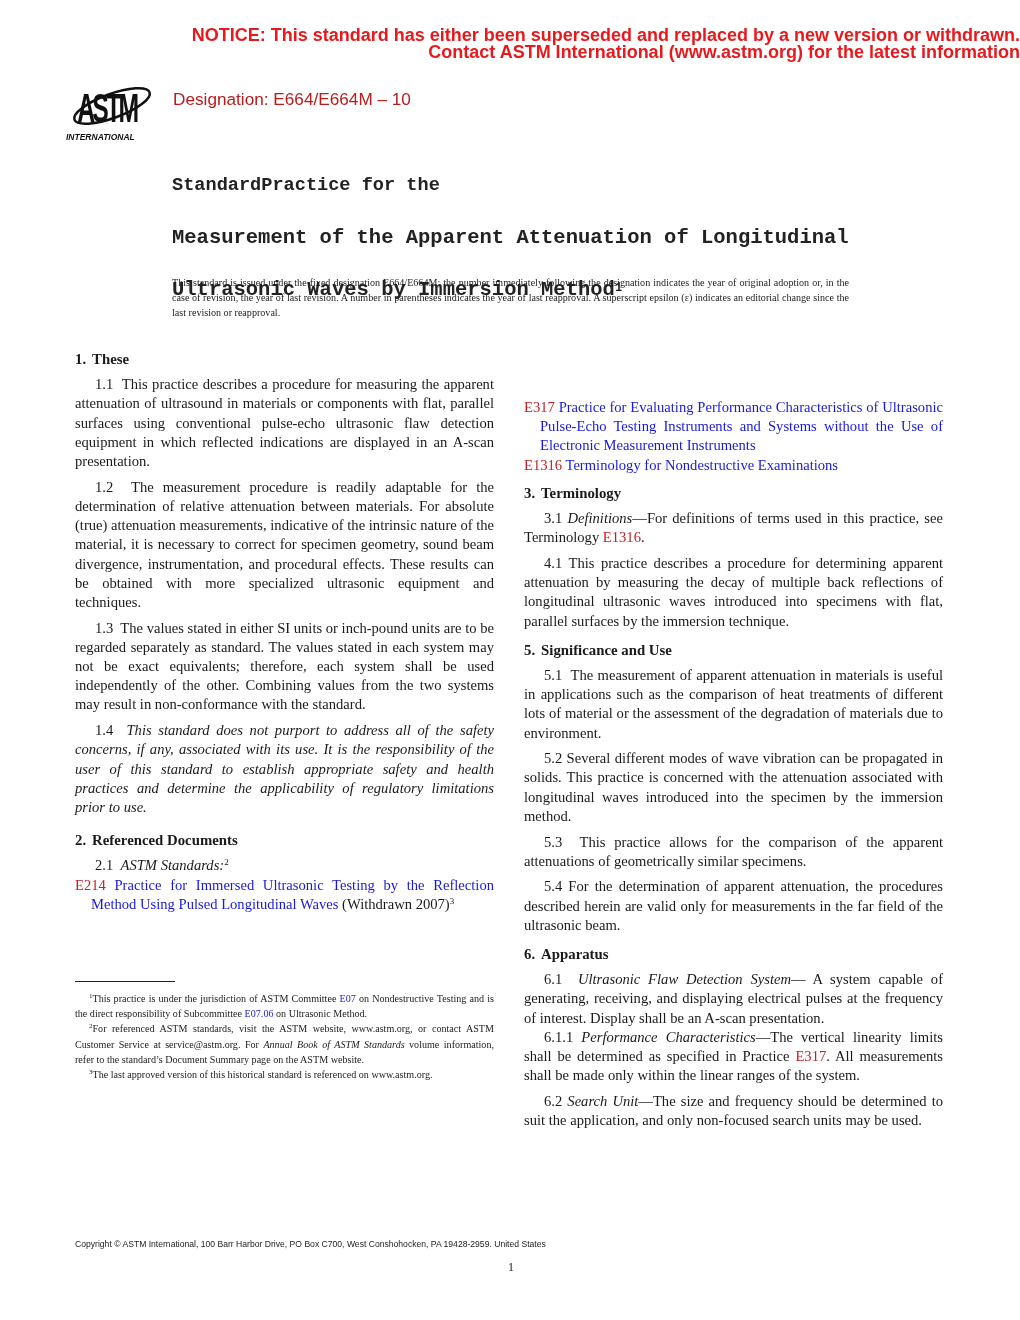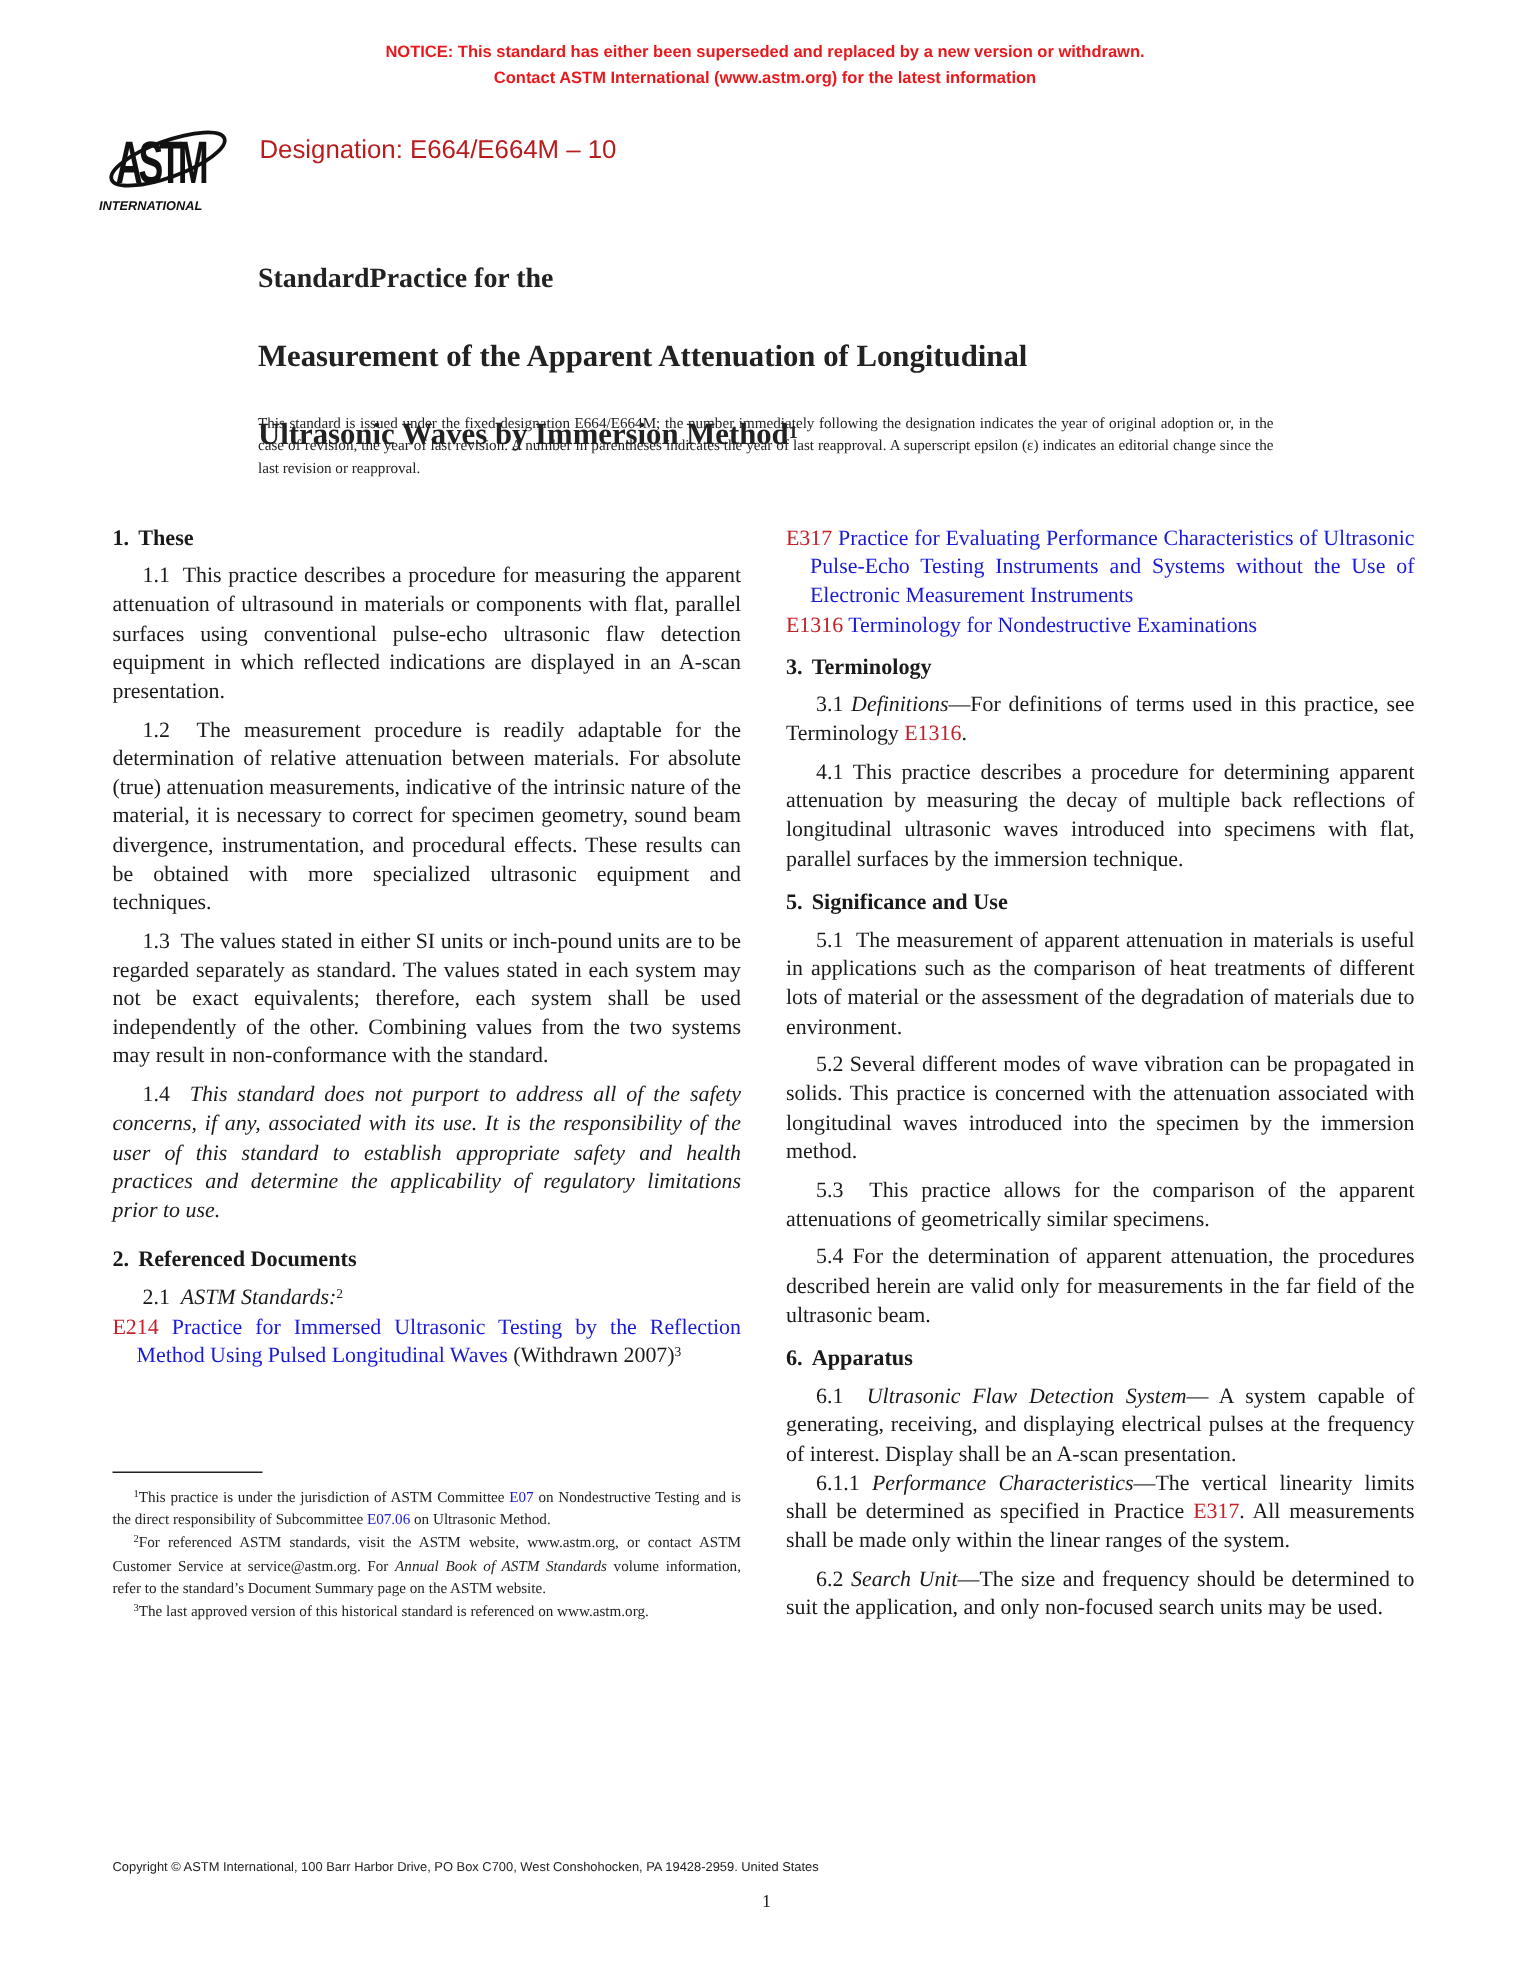--- a/index.html
+++ b/index.html
@@ -1,27 +1,27 @@
 <!DOCTYPE html>
 <html><head>
 <meta charset="utf-8">
 <style>
   html, body { margin: 0; padding: 0; background: #ffffff; }
   body { width: 1020px; height: 1320px; position: relative; overflow: hidden; font-family: "Liberation Serif", serif; color: #1a1a1a; }
-  .notice { position: absolute; top: 27px; left: 0; width: 1020px; text-align: center; color: #e8191d; font-family: "Liberation Sans", sans-serif; font-weight: bold; font-size: 11px; line-height: 17px; }
+  .notice { position: absolute; top: 27px; left: 0; width: 1020px; text-align: right; color: #e8191d; font-family: "Liberation Sans", sans-serif; font-weight: bold; font-size: 18px; line-height: 17px; }
   .logo { position: absolute; left: 66px; top: 72px; width: 96px; height: 72px; }
   .designation { position: absolute; left: 173px; top: 89px; font-family: "Liberation Sans", sans-serif; font-size: 17.2px; color: #b91c1c; }
-  .title { position: absolute; left: 172px; top: 173px; font-family: Liberation Serif, serif; font-weight: bold; color: #222; }
+  .title { position: absolute; left: 172px; top: 173px; font-family: Liberation Mono, monospace; font-weight: bold; color: #222; }
   .title .l1 { font-size: 18.6px; line-height: 26px; }
   .title .l2 { font-size: 20.5px; line-height: 26px; margin-top: 26px; }
   .title sup { font-size: 12px; vertical-align: top; position: relative; top: -2px; }
   .issued { position: absolute; left: 172px; top: 275px; width: 677px; font-size: 10.1px; line-height: 15px; text-align: justify; color: #222; }
   .col { position: absolute; top: 350px; width: 419px; font-size: 14.6px; line-height: 19.2px; }
   .col.left { left: 75px; }
-  .col.right { left: 524px; }
+  .col.right { left: 524px; margin-top: 48px; }
   .h { font-weight: bold; font-size: 14.8px; margin: 0 0 6px 0; }
   .h .num { margin-right: 6px; }
   p { margin: 0 0 6.5px 0; text-align: justify; text-indent: 20px; }
   .ref { text-indent: -16px; padding-left: 16px; text-align: justify; margin: 0; }
   .red { color: #c42027; }
   .blue { color: #1a1ad6; }
   i { font-style: italic; }
   sup { font-size: 9px; vertical-align: top; position: relative; top: -3px; }
   .footrule { position: absolute; left: 75px; top: 981px; width: 100px; border-top: 1px solid #222; }
   .footnotes { position: absolute; left: 75px; top: 991px; width: 419px; font-size: 10.1px; line-height: 15.2px; color: #222; }

